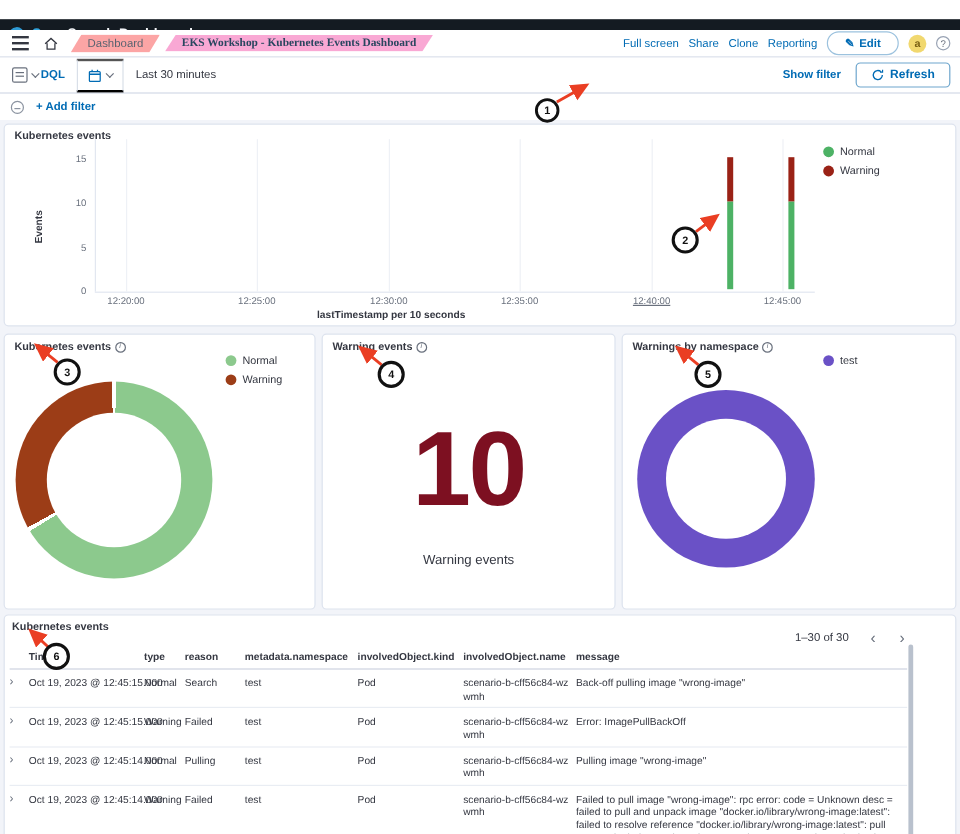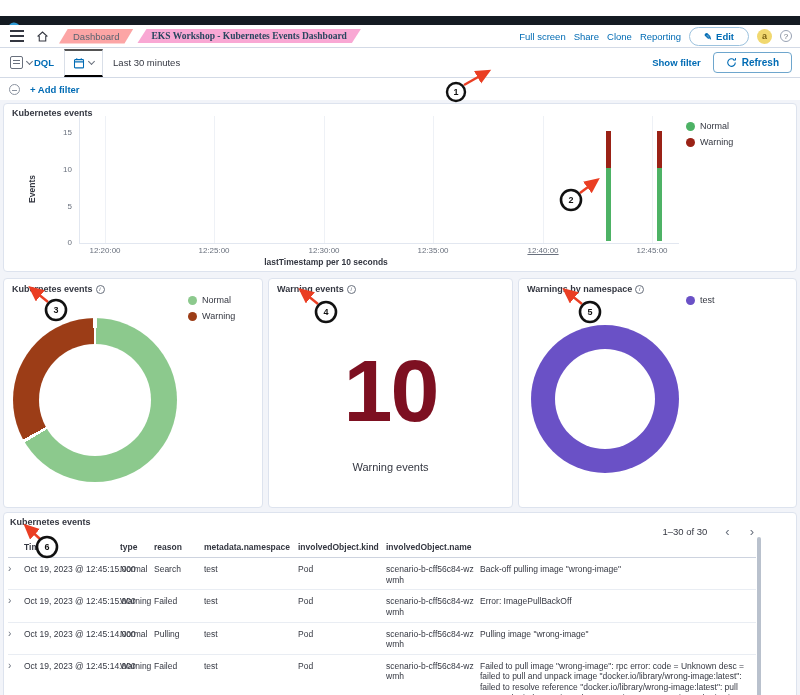--- a/index.html
+++ b/index.html
@@ -288,20 +288,21 @@
       </div>
       <div class="ktable">
         <div class="trow thead">
           <div></div>
           <div><span>Time</span><span class="sortarrow"></span></div>
           <div>type</div>
           <div>reason</div>
           <div>metadata.namespace</div>
           <div>involvedObject.kind</div>
           <div>involvedObject.name</div>
+          <div>message</div>
         </div>
         <div class="trow tbody-row">
           <div class="expander">›</div>
           <div class="cell-time">Oct 19, 2023 @ 12:45:15.000</div>
           <div>Normal</div>
           <div>Search</div>
           <div>test</div>
           <div>Pod</div>
           <div class="cell-name">scenario-b-cff56c84-wzwmh</div>
           <div class="cell-msg">Back-off pulling image "wrong-image"</div>

